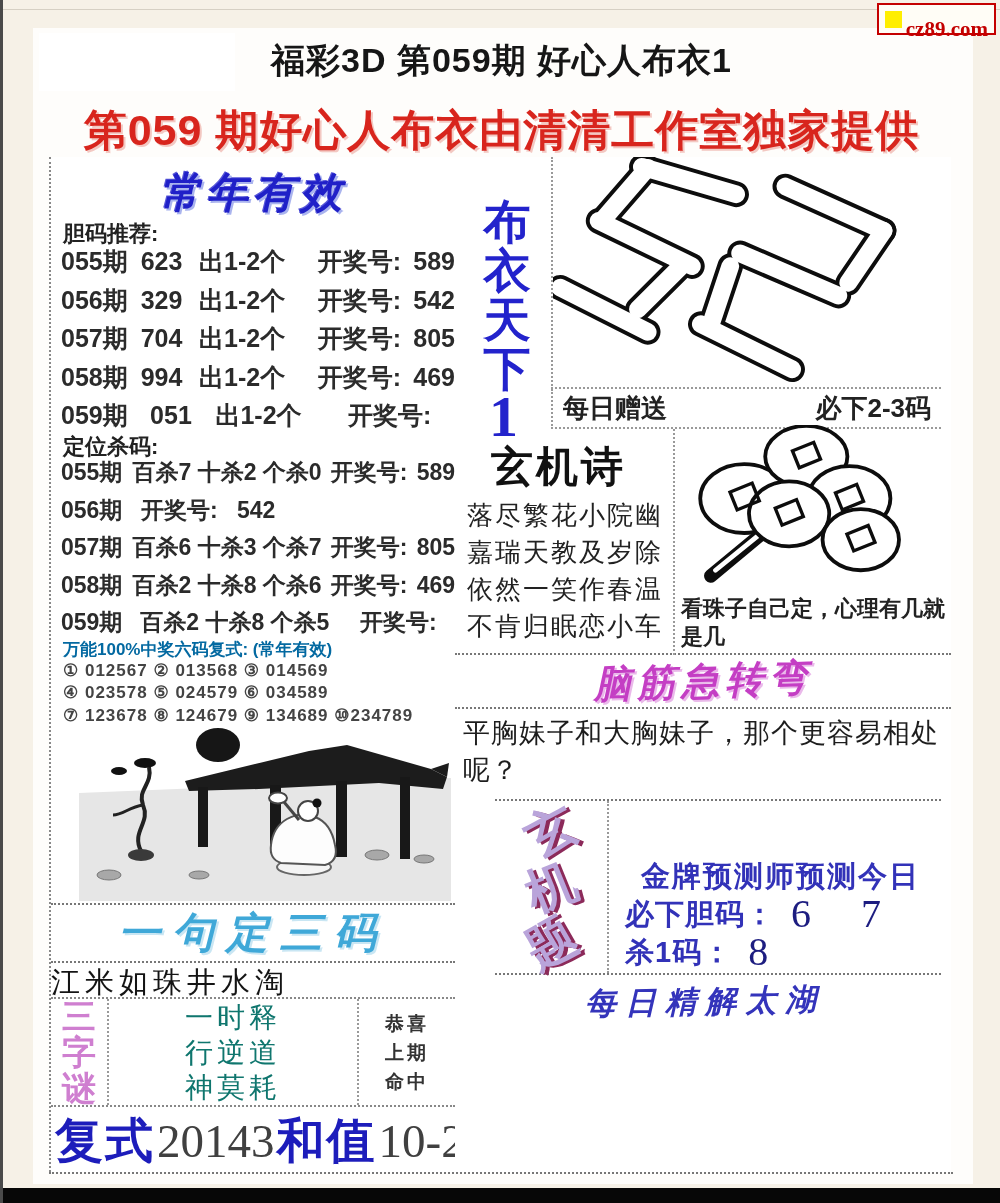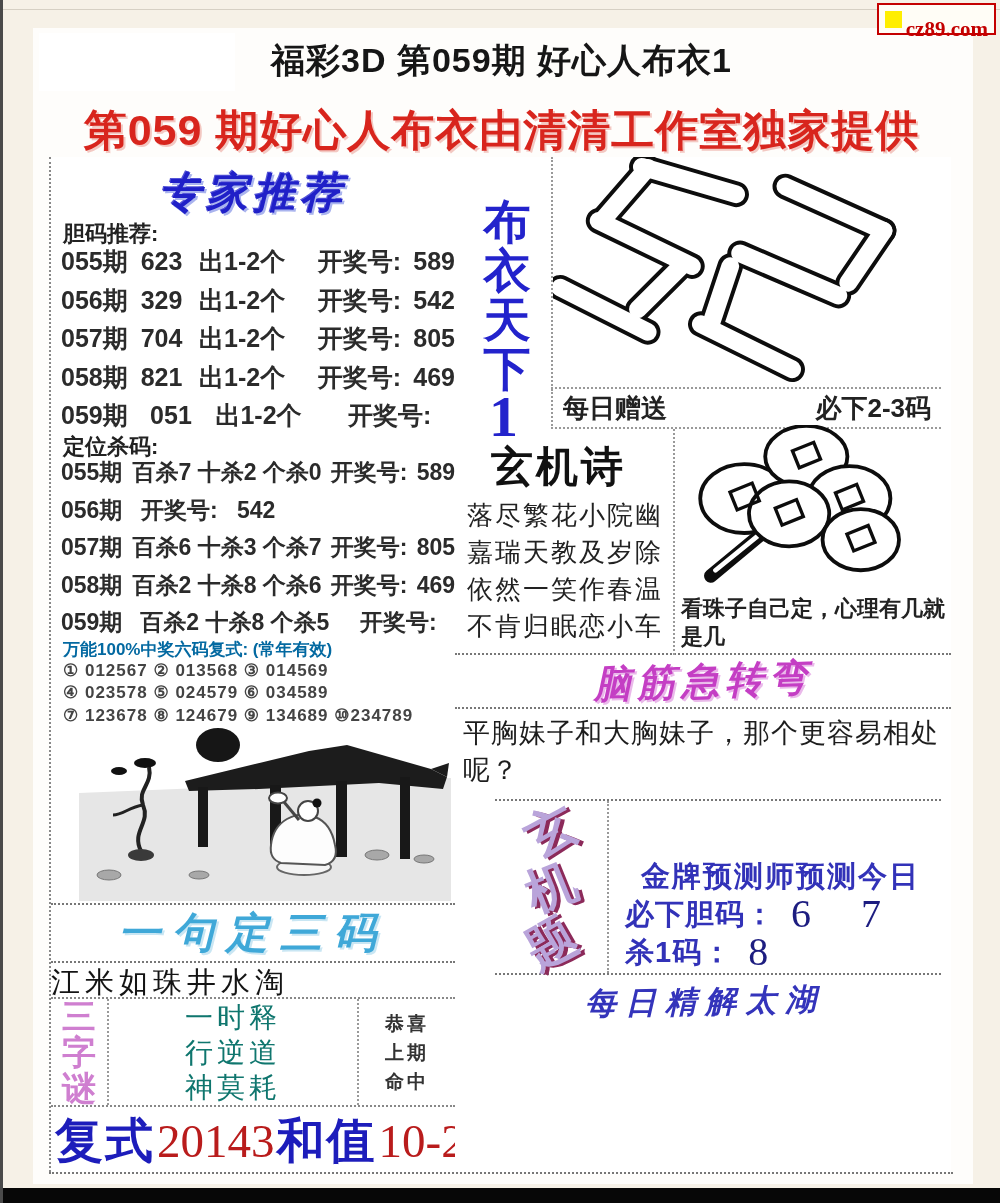--- a/index.html
+++ b/index.html
@@ -50,21 +50,21 @@
   .sanzi-box{position:absolute;top:840px;left:0;width:100%;height:110px;display:flex;border-top:2px dotted #888;border-bottom:2px dotted #888;box-sizing:border-box;}
   .sanzi-label{width:56px;display:flex;flex-direction:column;align-items:center;justify-content:center;
                font-weight:bold;font-size:34px;color:#cf7fd0;line-height:36px;}
   .sanzi-label span{display:block;}
   .sanzi-mid{flex:1;border-left:2px dotted #999;display:flex;flex-direction:column;align-items:center;justify-content:center;
              font-family:"Liberation Serif",serif;font-size:28px;color:#0f766e;line-height:35px;letter-spacing:4px;}
   .sanzi-right{width:96px;border-left:2px dotted #999;display:flex;flex-direction:column;align-items:center;justify-content:center;
                font-weight:bold;font-size:19px;color:#333;line-height:29px;letter-spacing:3px;}
   .fushi-bottom{position:absolute;top:952px;left:4px;display:flex;align-items:baseline;white-space:nowrap;}
   .fb-cn{font-weight:bold;font-size:48px;color:#1d1dbb;letter-spacing:2px;}
-  .fb-num{font-family:"Liberation Serif",serif;font-size:47px;color:#b91c1c;margin:0 2px;}
+  .fb-num{font-family:"Liberation Serif",serif;font-size:47px;color:#404040;margin:0 2px;}
 
   
   .rightcol{position:absolute;left:452px;top:157px;width:496px;height:1015px;background:#fff;}
   .buyi-label{position:absolute;left:10px;top:40px;width:84px;display:flex;flex-direction:column;align-items:center;
               font-weight:bold;font-size:47px;color:#2323cc;line-height:49px;}
   .buyi-one{position:absolute;left:34px;top:232px;font-family:"Liberation Serif",serif;font-weight:bold;
             font-size:58px;color:#2323cc;line-height:56px;}
   .sketch-box{position:absolute;left:96px;top:0;width:390px;height:232px;border-left:2px dotted #999;border-bottom:2px dotted #999;box-sizing:border-box;}
   .gift-strip{position:absolute;left:96px;top:232px;width:390px;height:40px;display:flex;align-items:center;
               justify-content:space-between;padding:0 10px;box-sizing:border-box;border-left:2px dotted #999;
@@ -108,21 +108,21 @@
     <span class="logo-sq"></span>
     <span class="logo-txt">cz89.com</span>
   </div>
 
   <div class="white-box"></div>
   <div class="page-title">福彩3D 第059期 好心人布衣1</div>
   <div class="banner">第059 期好心人布衣由清清工作室独家提供</div>
   <div class="top-dotline"></div>
 
   <div class="leftcol">
-    <div class="expert">专家推荐</div>
+    <div class="expert">常年有效</div>
 
     <div class="sec-label" style="top:62px">胆码推荐:</div>
     <div class="rows danma-rows" style="top:88px">
       <div class="trow">
         <span class="p">055期</span>
         <span class="c">623</span>
         <span class="h">出1-2个</span>
         <span class="rl">开奖号:</span>
         <span class="rv">589</span>
       </div>
@@ -135,21 +135,21 @@
       </div>
       <div class="trow">
         <span class="p">057期</span>
         <span class="c">704</span>
         <span class="h">出1-2个</span>
         <span class="rl">开奖号:</span>
         <span class="rv">805</span>
       </div>
       <div class="trow">
         <span class="p">058期</span>
-        <span class="c">821</span>
+        <span class="c">994</span>
         <span class="h">出1-2个</span>
         <span class="rl">开奖号:</span>
         <span class="rv">469</span>
       </div>
       <div class="trow">
         <span class="p">059期</span>
         <span class="c">051</span>
         <span class="h">出1-2个</span>
         <span class="rl">开奖号:</span>
         <span class="rv"></span>

